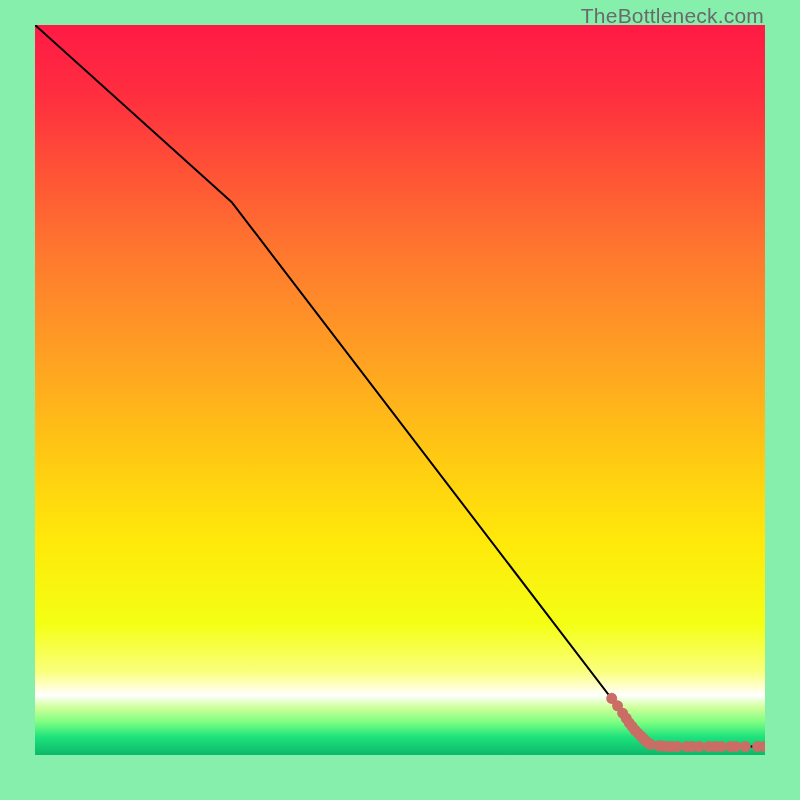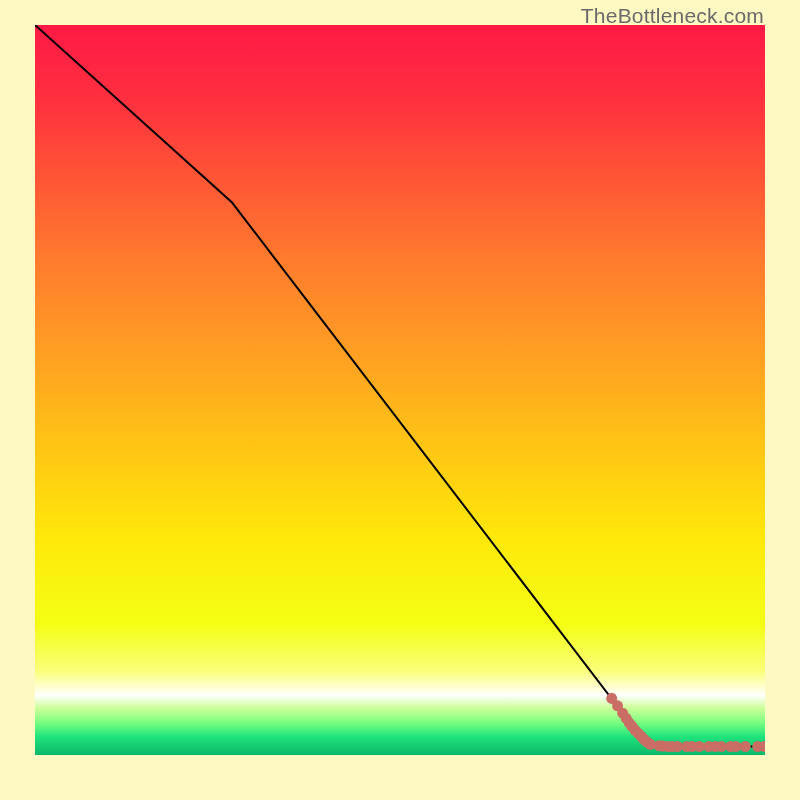--- a/index.html
+++ b/index.html
@@ -8,21 +8,21 @@
     width: 800px;
     height: 800px;
     background: #000;
     overflow: hidden;
     font-family: Arial, Helvetica, sans-serif;
   }
   .stage {
     position: relative;
     width: 800px;
     height: 800px;
-    background: #fef9c3;
+    background: #86efac;
   }
   .plot {
     position: absolute;
     left: 35px;
     top: 25px;
     width: 730px;
     height: 740px;
     overflow: hidden;
   }
   .gradient {

